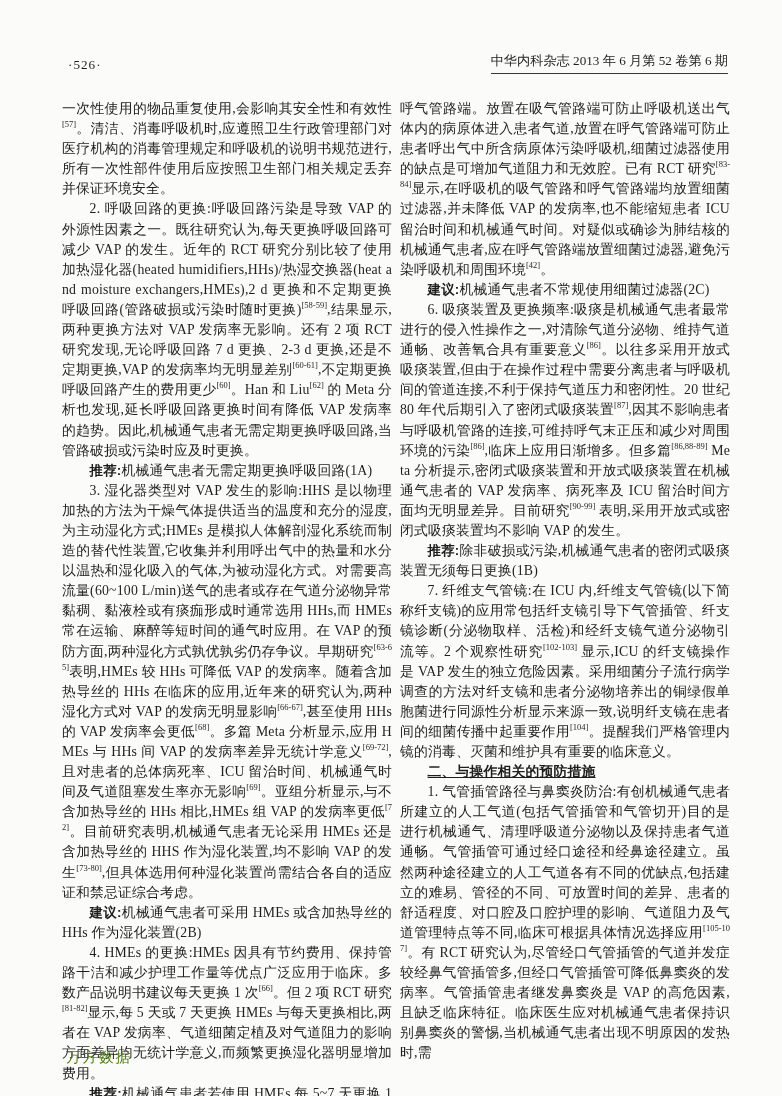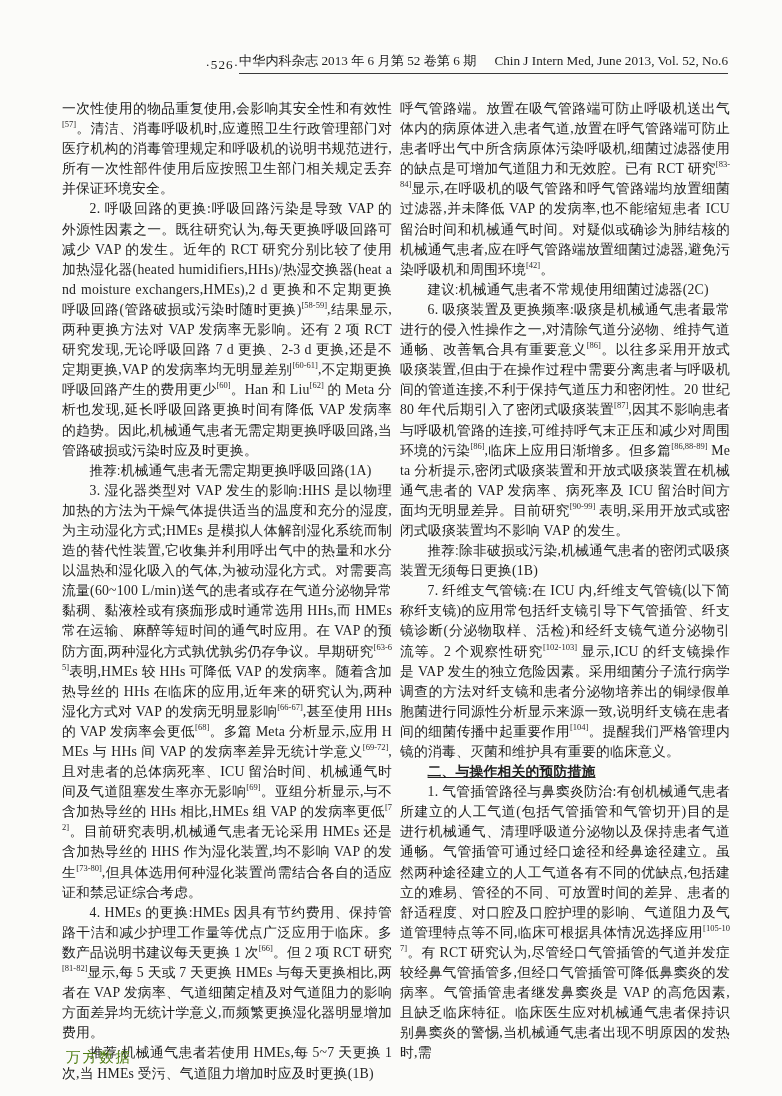--- a/index.html
+++ b/index.html
@@ -7,21 +7,21 @@
     position:relative;
     width:782px; height:1096px;
     margin:0 auto;
     background:#fbfbf9;
     font-family:"Liberation Serif","DejaVu Serif",serif;
     color:#1e1e1e;
     overflow:hidden;
   }
   .header {
     position:absolute; top:52px; left:68px; right:54px;
-    display:flex; justify-content:flex-end; align-items:flex-end;
+    display:flex; justify-content:space-between; align-items:flex-end;
     font-size:13.2px; line-height:18px;
   }
   .page-num { letter-spacing:1px; }
   .journal-line {
     display:flex; gap:18px; align-items:baseline;
     border-bottom:1px solid #3a3a3a;
     padding-bottom:3px;
     white-space:nowrap;
   }
   .columns {
@@ -35,21 +35,21 @@
     line-height:20.1px;
     text-align:justify;
     text-justify:inter-ideograph;
     letter-spacing:0.2px;
     word-break:break-all;
   }
   .para.body, .para.rec, .para.heading { text-indent:2em; }
   .para.cont { text-indent:0; }
   .para.heading { font-weight:bold;text-decoration:underline; }
   .para .lead {
-    font-weight:normal;
+    font-weight:bold;
     font-family:"Liberation Sans","DejaVu Sans",sans-serif;
     font-size:13.4px;
   }
   .para sup {
     font-size:8.5px;
     line-height:0;
     vertical-align:super;
     letter-spacing:0;
   }
   .watermark {
@@ -59,30 +59,30 @@
 </style>
 </head>
 <body>
 
 <div class="page">
 
   <div class="header">
     <span class="page-num">·526·</span>
     <span class="journal-line">
       <span>中华内科杂志 2013 年 6 月第 52 卷第 6 期</span>
-      <span>Chin J Intern Med, June 2013, Vol. 52, No.6</span>
     </span>
   </div>
 
   <div class="columns">
     <div class="col">
         <p class="para cont">一次性使用的物品重复使用,会影响其安全性和有效性<sup>[57]</sup>。清洁、消毒呼吸机时,应遵照卫生行政管理部门对医疗机构的消毒管理规定和呼吸机的说明书规范进行,所有一次性部件使用后应按照卫生部门相关规定丢弃并保证环境安全。</p>
         <p class="para body">2. 呼吸回路的更换:呼吸回路污染是导致 VAP 的外源性因素之一。既往研究认为,每天更换呼吸回路可减少 VAP 的发生。近年的 RCT 研究分别比较了使用加热湿化器(heated humidifiers,HHs)/热湿交换器(heat and moisture exchangers,HMEs),2 d 更换和不定期更换呼吸回路(管路破损或污染时随时更换)<sup>[58-59]</sup>,结果显示,两种更换方法对 VAP 发病率无影响。还有 2 项 RCT 研究发现,无论呼吸回路 7 d 更换、2-3 d 更换,还是不定期更换,VAP 的发病率均无明显差别<sup>[60-61]</sup>,不定期更换呼吸回路产生的费用更少<sup>[60]</sup>。Han 和 Liu<sup>[62]</sup> 的 Meta 分析也发现,延长呼吸回路更换时间有降低 VAP 发病率的趋势。因此,机械通气患者无需定期更换呼吸回路,当管路破损或污染时应及时更换。</p>
         <p class="para rec"><b class="lead">推荐:</b>机械通气患者无需定期更换呼吸回路(1A)</p>
         <p class="para body">3. 湿化器类型对 VAP 发生的影响:HHS 是以物理加热的方法为干燥气体提供适当的温度和充分的湿度,为主动湿化方式;HMEs 是模拟人体解剖湿化系统而制造的替代性装置,它收集并利用呼出气中的热量和水分以温热和湿化吸入的气体,为被动湿化方式。对需要高流量(60~100 L/min)送气的患者或存在气道分泌物异常黏稠、黏液栓或有痰痂形成时通常选用 HHs,而 HMEs 常在运输、麻醉等短时间的通气时应用。在 VAP 的预防方面,两种湿化方式孰优孰劣仍存争议。早期研究<sup>[63-65]</sup>表明,HMEs 较 HHs 可降低 VAP 的发病率。随着含加热导丝的 HHs 在临床的应用,近年来的研究认为,两种湿化方式对 VAP 的发病无明显影响<sup>[66-67]</sup>,甚至使用 HHs 的 VAP 发病率会更低<sup>[68]</sup>。多篇 Meta 分析显示,应用 HMEs 与 HHs 间 VAP 的发病率差异无统计学意义<sup>[69-72]</sup>,且对患者的总体病死率、ICU 留治时间、机械通气时间及气道阻塞发生率亦无影响<sup>[69]</sup>。亚组分析显示,与不含加热导丝的 HHs 相比,HMEs 组 VAP 的发病率更低<sup>[72]</sup>。目前研究表明,机械通气患者无论采用 HMEs 还是含加热导丝的 HHS 作为湿化装置,均不影响 VAP 的发生<sup>[73-80]</sup>,但具体选用何种湿化装置尚需结合各自的适应证和禁忌证综合考虑。</p>
+        <p class="para rec"><b class="lead">建议:</b>机械通气患者可采用 HMEs 或含加热导丝的 HHs 作为湿化装置(2B)</p>
         <p class="para body">4. HMEs 的更换:HMEs 因具有节约费用、保持管路干洁和减少护理工作量等优点广泛应用于临床。多数产品说明书建议每天更换 1 次<sup>[66]</sup>。但 2 项 RCT 研究<sup>[81-82]</sup>显示,每 5 天或 7 天更换 HMEs 与每天更换相比,两者在 VAP 发病率、气道细菌定植及对气道阻力的影响方面差异均无统计学意义,而频繁更换湿化器明显增加费用。</p>
         <p class="para rec"><b class="lead">推荐:</b>机械通气患者若使用 HMEs,每 5~7 天更换 1 次,当 HMEs 受污、气道阻力增加时应及时更换(1B)</p>
       </div>
     <div class="col">
         <p class="para cont">呼气管路端。放置在吸气管路端可防止呼吸机送出气体内的病原体进入患者气道,放置在呼气管路端可防止患者呼出气中所含病原体污染呼吸机,细菌过滤器使用的缺点是可增加气道阻力和无效腔。已有 RCT 研究<sup>[83-84]</sup>显示,在呼吸机的吸气管路和呼气管路端均放置细菌过滤器,并未降低 VAP 的发病率,也不能缩短患者 ICU 留治时间和机械通气时间。对疑似或确诊为肺结核的机械通气患者,应在呼气管路端放置细菌过滤器,避免污染呼吸机和周围环境<sup>[42]</sup>。</p>
         <p class="para rec"><b class="lead">建议:</b>机械通气患者不常规使用细菌过滤器(2C)</p>
         <p class="para body">6. 吸痰装置及更换频率:吸痰是机械通气患者最常进行的侵入性操作之一,对清除气道分泌物、维持气道通畅、改善氧合具有重要意义<sup>[86]</sup>。以往多采用开放式吸痰装置,但由于在操作过程中需要分离患者与呼吸机间的管道连接,不利于保持气道压力和密闭性。20 世纪 80 年代后期引入了密闭式吸痰装置<sup>[87]</sup>,因其不影响患者与呼吸机管路的连接,可维持呼气末正压和减少对周围环境的污染<sup>[86]</sup>,临床上应用日渐增多。但多篇<sup>[86,88-89]</sup> Meta 分析提示,密闭式吸痰装置和开放式吸痰装置在机械通气患者的 VAP 发病率、病死率及 ICU 留治时间方面均无明显差异。目前研究<sup>[90-99]</sup> 表明,采用开放式或密闭式吸痰装置均不影响 VAP 的发生。</p>
         <p class="para rec"><b class="lead">推荐:</b>除非破损或污染,机械通气患者的密闭式吸痰装置无须每日更换(1B)</p>
         <p class="para body">7. 纤维支气管镜:在 ICU 内,纤维支气管镜(以下简称纤支镜)的应用常包括纤支镜引导下气管插管、纤支镜诊断(分泌物取样、活检)和经纤支镜气道分泌物引流等。2 个观察性研究<sup>[102-103]</sup> 显示,ICU 的纤支镜操作是 VAP 发生的独立危险因素。采用细菌分子流行病学调查的方法对纤支镜和患者分泌物培养出的铜绿假单胞菌进行同源性分析显示来源一致,说明纤支镜在患者间的细菌传播中起重要作用<sup>[104]</sup>。提醒我们严格管理内镜的消毒、灭菌和维护具有重要的临床意义。</p>
         <p class="para heading">二、与操作相关的预防措施</p>

